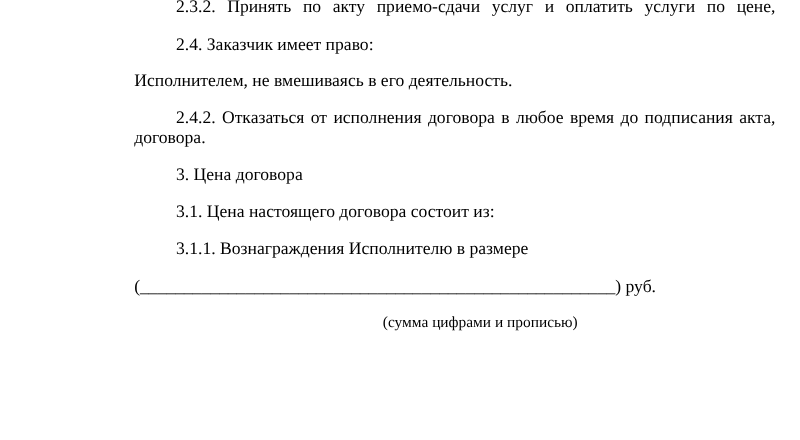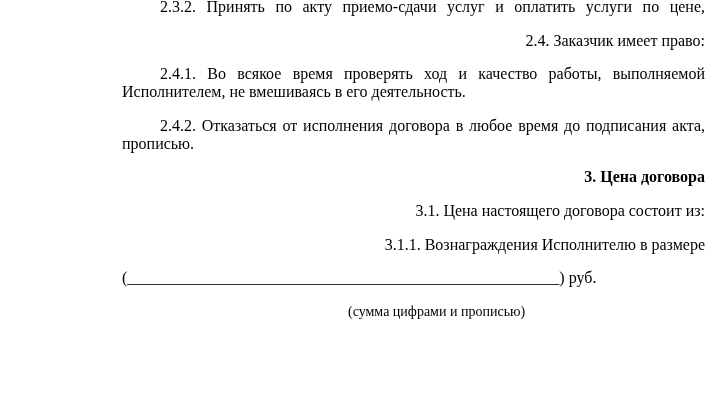--- a/index.html
+++ b/index.html
@@ -20,56 +20,54 @@
     top: -2px;
     width: 583px;
     color: #000000;
     font-size: 16px;
     line-height: 17.7px;
   }
   .para {
     margin: 0 0 16px 0;
   }
   .para.bold {
-    font-weight: bold;
+    font-weight: normal;
   }
   .text-line {
     text-align: left;
   }
   .text-line.just {
     text-align: justify;
     text-align-last: justify;
   }
   .text-line.indent {
     text-indent: 38px;
-    text-align: right;
   }
   .para.caption {
     font-size: 14px;
     margin-left: 226px;
     margin-bottom: 0;
   }
 </style>
 </head>
 <body style="background: rgb(255, 255, 255);">
 
 <div class="page-content" style="color: rgb(0, 0, 0);">
     <div class="para">
       <div class="text-line just indent">2.3.2. Принять по акту приемо-сдачи услуг и оплатить услуги по цене,</div>
     </div>
     <div class="para">
       <div class="text-line indent">2.4. Заказчик имеет право:</div>
     </div>
     <div class="para">
-      <div class="text-line just indent">2.4.1. Во всякое время проверять ход и качество работы, выполняемой</div>
       <div class="text-line">Исполнителем, не вмешиваясь в его деятельность.</div>
     </div>
     <div class="para">
       <div class="text-line just indent">2.4.2. Отказаться от исполнения договора в любое время до подписания акта,</div>
-      <div class="text-line">прописью.</div>
+      <div class="text-line">договора.</div>
     </div>
     <div class="para bold">
       <div class="text-line indent">3. Цена договора</div>
     </div>
     <div class="para">
       <div class="text-line indent">3.1. Цена настоящего договора состоит из:</div>
     </div>
     <div class="para">
       <div class="text-line indent">3.1.1. Вознаграждения Исполнителю в размере</div>
     </div>

